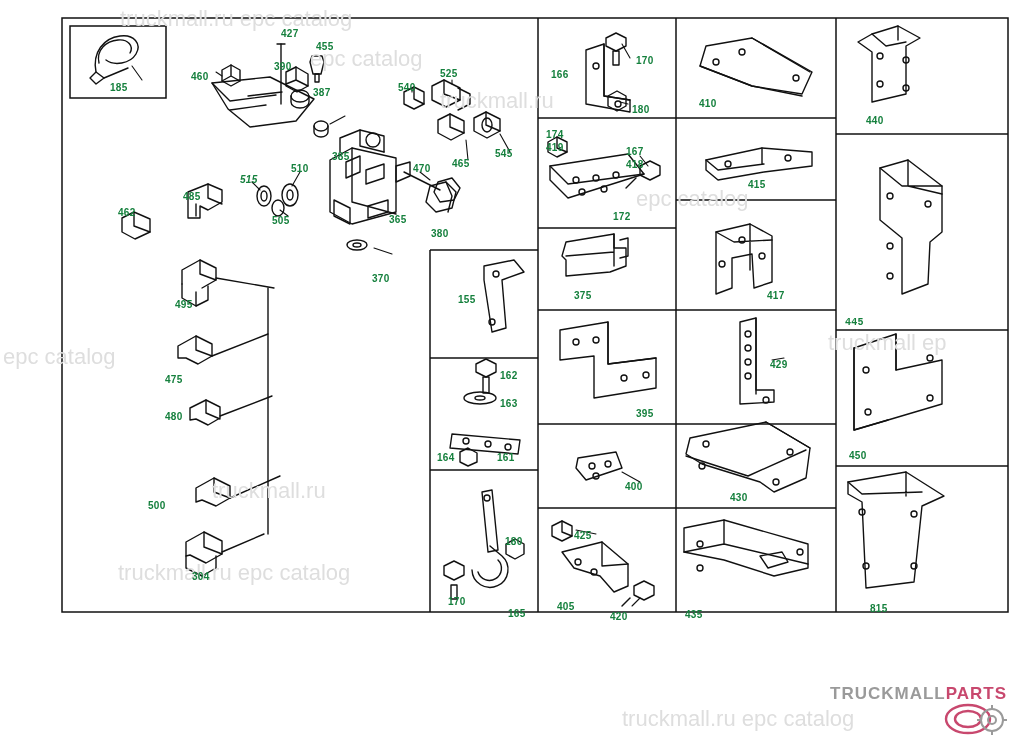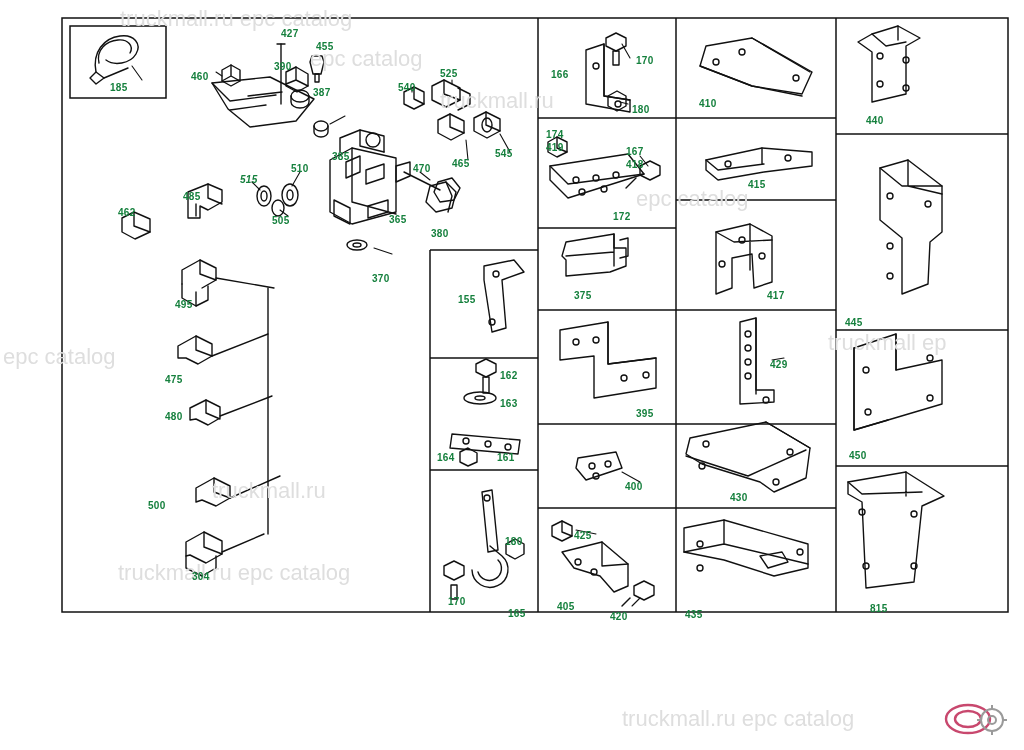--- a/index.html
+++ b/index.html
@@ -527,26 +527,29 @@
     <div class="lbl" style="left: 574px; top: 530px;">425</div>
     <div class="lbl" style="left: 557px; top: 601px;">405</div>
     <div class="lbl" style="left: 610px; top: 611px;">420</div>
     <div class="lbl" style="left: 699px; top: 98px;">410</div>
     <div class="lbl" style="left: 748px; top: 179px;">415</div>
     <div class="lbl" style="left: 755px; top: 290px; margin-left: 12px;">417</div>
     <div class="lbl" style="left: 770px; top: 359px;">429</div>
     <div class="lbl" style="left: 730px; top: 492px;">430</div>
     <div class="lbl" style="left: 685px; top: 609px;">435</div>
     <div class="lbl" style="left: 866px; top: 115px;">440</div>
-    <div class="lbl" style="left: 845px; top: 317px;">445</div>
+    <div class="lbl" style="left: 845px; top: 317px; font-family: Liberation Mono, monospace;">445</div>
     <div class="lbl" style="left: 849px; top: 450px;">450</div>
     <div class="lbl" style="left: 870px; top: 603px;">815</div>
   </div>
 
 <div class="brandbox">
+  <div class="brandtext">
+    <span>TRUCKMALL</span><span class="accent">PARTS</span>
+  </div>
   <svg class="logo" width="66" height="38" viewBox="0 0 66 38">
     <g fill="none" stroke="#c8486e" stroke-width="2.4">
       <ellipse cx="26" cy="19" rx="22" ry="14"></ellipse>
       <ellipse cx="26" cy="19" rx="13" ry="8"></ellipse>
     </g>
     <g fill="none" stroke="#9a9a9a" stroke-width="2">
       <circle cx="50" cy="20" r="11"></circle>
       <circle cx="50" cy="20" r="4"></circle>
       <line x1="50" y1="5" x2="50" y2="10"></line>
       <line x1="50" y1="30" x2="50" y2="35"></line>

